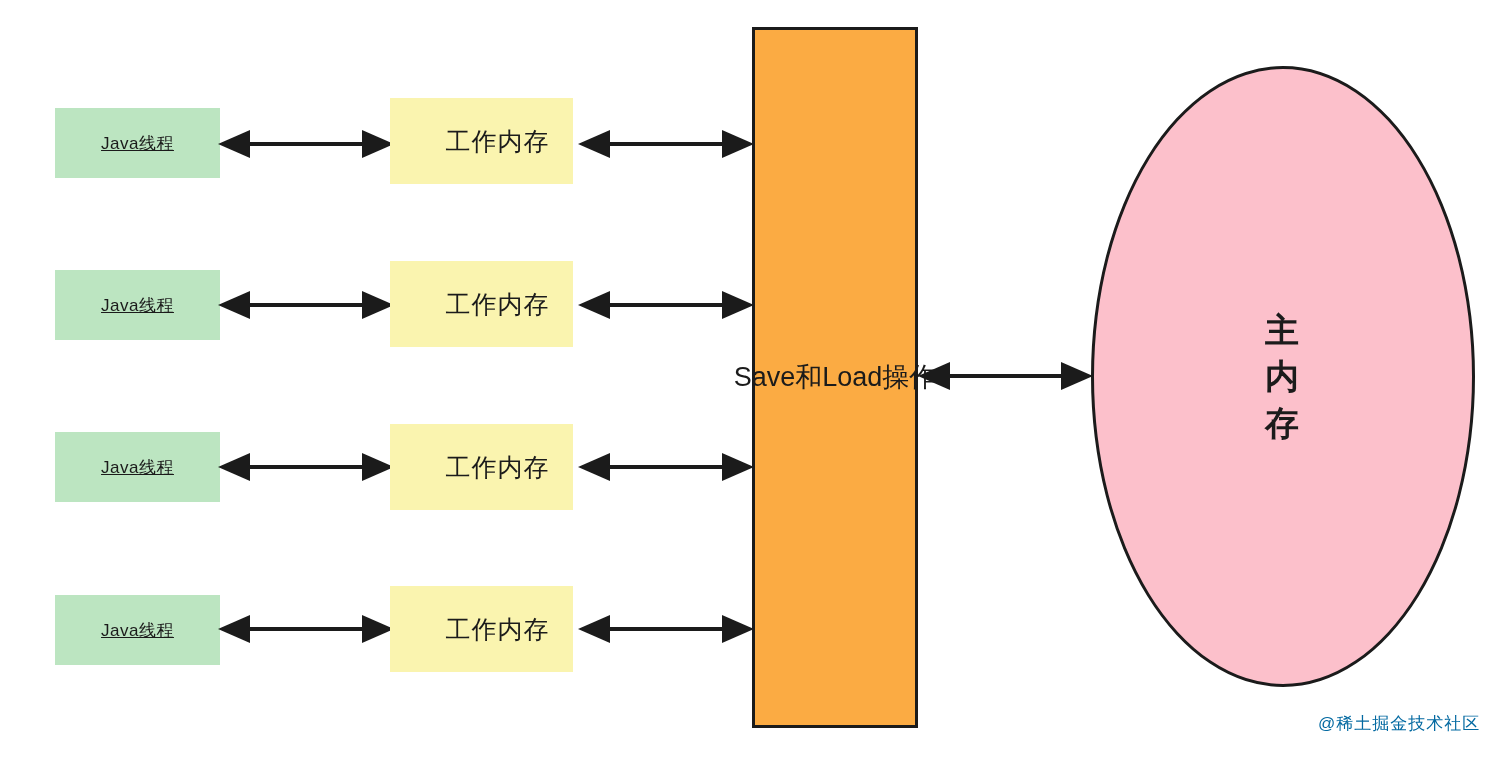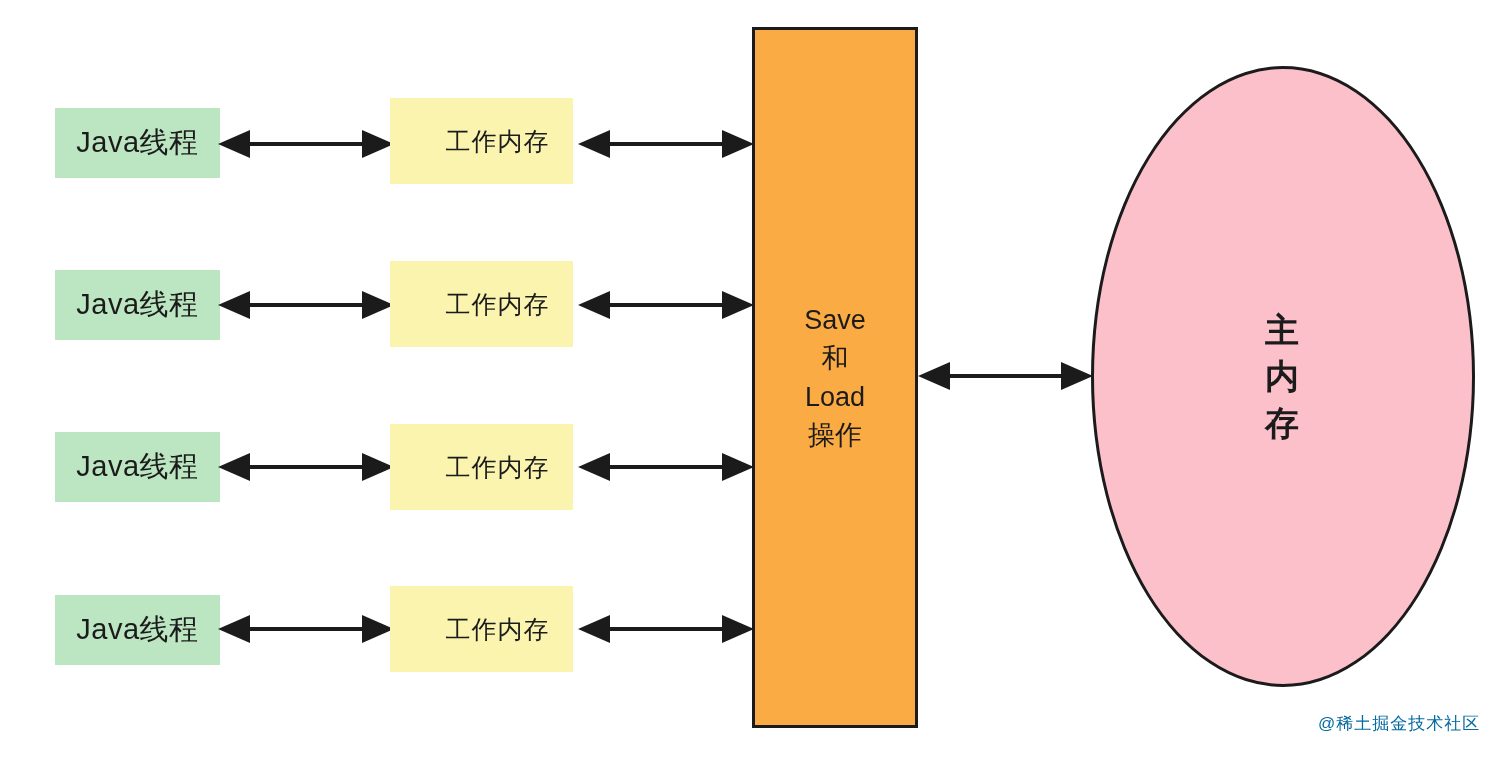--- a/index.html
+++ b/index.html
@@ -25,39 +25,39 @@
     display: flex;
     align-items: center;
     justify-content: center;
     text-align: center;
     color: #1b1b1b;
   }
 
   
   .thread-box {
     background: #bce5c1;
-    font-size: 29px;
+    font-size: 17px;
     letter-spacing: 0.5px;
+    text-decoration: underline;
   }
 
   
   .wm-box {
     background: #faf4af;
     font-size: 25px;
     letter-spacing: 1px;
     padding-left: 32px;
   }
 
   
   .saveload-box {
     background: #fbab43;
     border: 3px solid #1b1b1b;
     font-size: 27px;
     line-height: 1.42;
-    flex-direction: column;
   }
   .saveload-box .ln {
     display: block;
     white-space: nowrap;
   }
 
   
   .mainmem-ellipse {
     background: #fcc0cb;
     border: 3px solid #1b1b1b;

